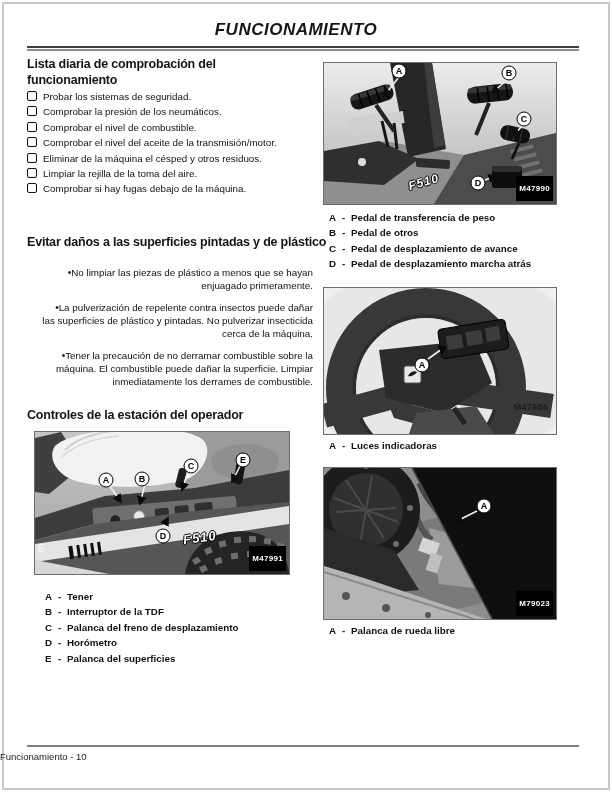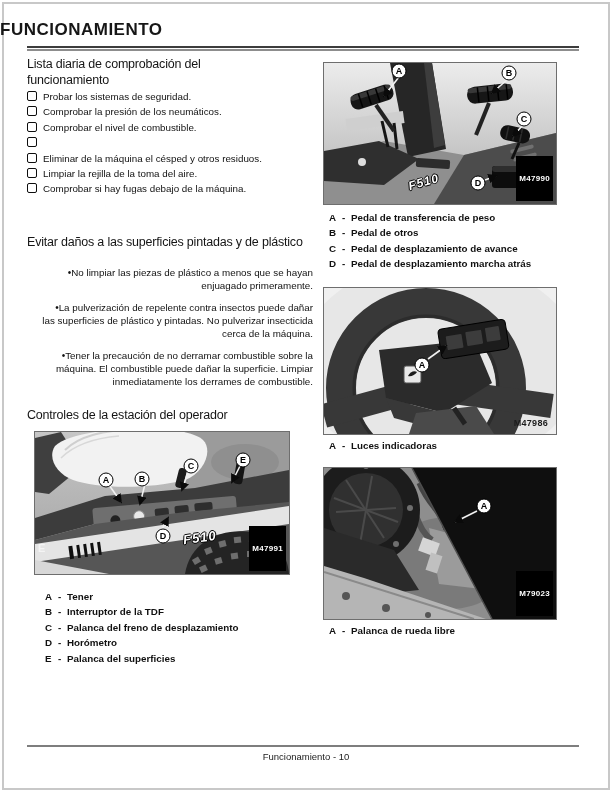--- a/index.html
+++ b/index.html
@@ -1,66 +1,66 @@
 <!DOCTYPE html>
 <html><head>
 <meta charset="utf-8">
 <style>
   html,body{margin:0;padding:0;background:#ffffff;}
   .page{position:relative;width:612px;height:792px;background:#fff;overflow:hidden;
         font-family:"Liberation Sans",sans-serif;color:#111;}
   .frame{position:absolute;left:2px;top:2px;right:2px;bottom:2px;border:2px solid #c8c8c8;pointer-events:none;}
-  .title{position:absolute;top:20px;left:0;width:592px;
-         font-size:17px;font-weight:bold;letter-spacing:.5px;color:#161616;}
+  .title{position:absolute;top:20px;left:0;width:592px;text-align:center;
+         font-size:17px;font-weight:bold;letter-spacing:.5px;color:#161616;font-style:italic;}
   .rule-dark{position:absolute;left:27px;top:46px;width:552px;height:2px;background:#3d3d3d;}
   .rule-gray{position:absolute;left:27px;top:49px;width:552px;height:2px;background:#8d8d8d;}
-  .h2{position:absolute;font-size:12.5px;font-weight:normal;line-height:16px;color:#151515;letter-spacing:-.2px;}
+  .h2{position:absolute;font-size:12.5px;font-weight:bold;line-height:16px;color:#151515;letter-spacing:-.2px;}
   .chk-col{position:absolute;left:27px;top:89px;width:292px;}
   .chk-row{height:15.4px;font-size:9.8px;line-height:15.4px;white-space:nowrap;}
   .cb{display:inline-block;width:8px;height:8px;border:1.4px solid #0d0d0d;border-radius:2px;
       margin-right:6px;vertical-align:-1px;background:#fff;box-shadow:-1px 1px 0 #fff;}
   .bullets{position:absolute;left:27px;top:266px;width:286px;font-size:9.8px;line-height:13.2px;text-align:right;}
   .bullets p{margin:0 0 8.5px 0;}
   .dot{display:inline-block;width:18px;font-size:10px;}
   .legend{position:absolute;font-size:9.8px;font-weight:bold;}
   .legend .row{display:flex;height:15.4px;line-height:15.4px;}
   .legend .lt{width:13px;}
   .legend .ds{width:9px;text-align:left;}
   .photo{position:absolute;border:1px solid #6e6e6e;background:#ddd;}
   .photo svg{display:block;}
   .callout{position:absolute;width:13px;height:13px;border:1.3px solid #000;border-radius:50%;
            background:#fff;color:#000;font-size:9px;font-weight:bold;text-align:center;
            line-height:13px;transform:translate(-50%,-50%);z-index:3;}
   .pid-dark{position:absolute;right:3px;bottom:3px;background:#000;color:#fff;font-size:8px;
-            font-weight:bold;padding:18px 3px;letter-spacing:.3px;z-index:3;}
-  .pid-light{position:absolute;right:8px;bottom:6px;color:#1c1c1c;font-size:9px;
+            font-weight:bold;padding:8px 3px;letter-spacing:.3px;z-index:3;}
+  .pid-light{position:absolute;right:8px;bottom:22px;color:#1c1c1c;font-size:9px;
              font-weight:bold;letter-spacing:.3px;z-index:3;}
   .f510{position:absolute;color:#fff;font-size:13px;font-style:italic;font-weight:bold;
         letter-spacing:1px;text-shadow:-1px 0 #000,0 1px #000,1px 0 #000,0 -1px #000;z-index:2;}
   .stripe-mark{position:absolute;color:#f4f4f4;font-size:11px;font-weight:bold;z-index:2;}
   .footer-rule{position:absolute;left:27px;top:745px;width:552px;height:2px;background:#7e7e7e;}
-  .page-num{position:absolute;top:751px;left:0;width:612px;text-align:center;font-size:9.5px;color:#222;}
+  .page-num{position:absolute;top:751px;left:0;width:612px;font-size:9.5px;color:#222;}
 </style>
 </head>
 <body>
 
 <div class="page">
   <div class="frame"></div>
 
   <div class="title">FUNCIONAMIENTO</div>
   <div class="rule-dark"></div>
   <div class="rule-gray"></div>
 
   <div class="h2" style="left:27px;top:56px;width:256px;">Lista diaria de comprobación del funcionamiento</div>
 
   <div class="chk-col">
     <div class="chk-row"><span class="cb"></span><span>Probar los sistemas de seguridad.</span></div>
     <div class="chk-row"><span class="cb"></span><span>Comprobar la presión de los neumáticos.</span></div>
     <div class="chk-row"><span class="cb"></span><span>Comprobar el nivel de combustible.</span></div>
-    <div class="chk-row"><span class="cb"></span></div>
+    <div class="chk-row"><span class="cb"></span><span>Comprobar el nivel del aceite de la transmisión/motor.</span></div>
     <div class="chk-row"><span class="cb"></span><span>Eliminar de la máquina el césped y otros residuos.</span></div>
     <div class="chk-row"><span class="cb"></span><span>Limpiar la rejilla de la toma del aire.</span></div>
     <div class="chk-row"><span class="cb"></span><span>Comprobar si hay fugas debajo de la máquina.</span></div>
   </div>
 
   <div class="h2" style="left:27px;top:234px;width:300px;">Evitar daños a las superficies pintadas y de plástico</div>
 
   <div class="bullets">
     <p><span class="dot">•</span><span>No limpiar las piezas de plástico a menos que se hayan enjuagado primeramente.</span></p>
     <p><span class="dot">•</span><span>La pulverización de repelente contra insectos puede dañar las superficies de plástico y pintadas. No pulverizar insecticida cerca de la máquina.</span></p>

